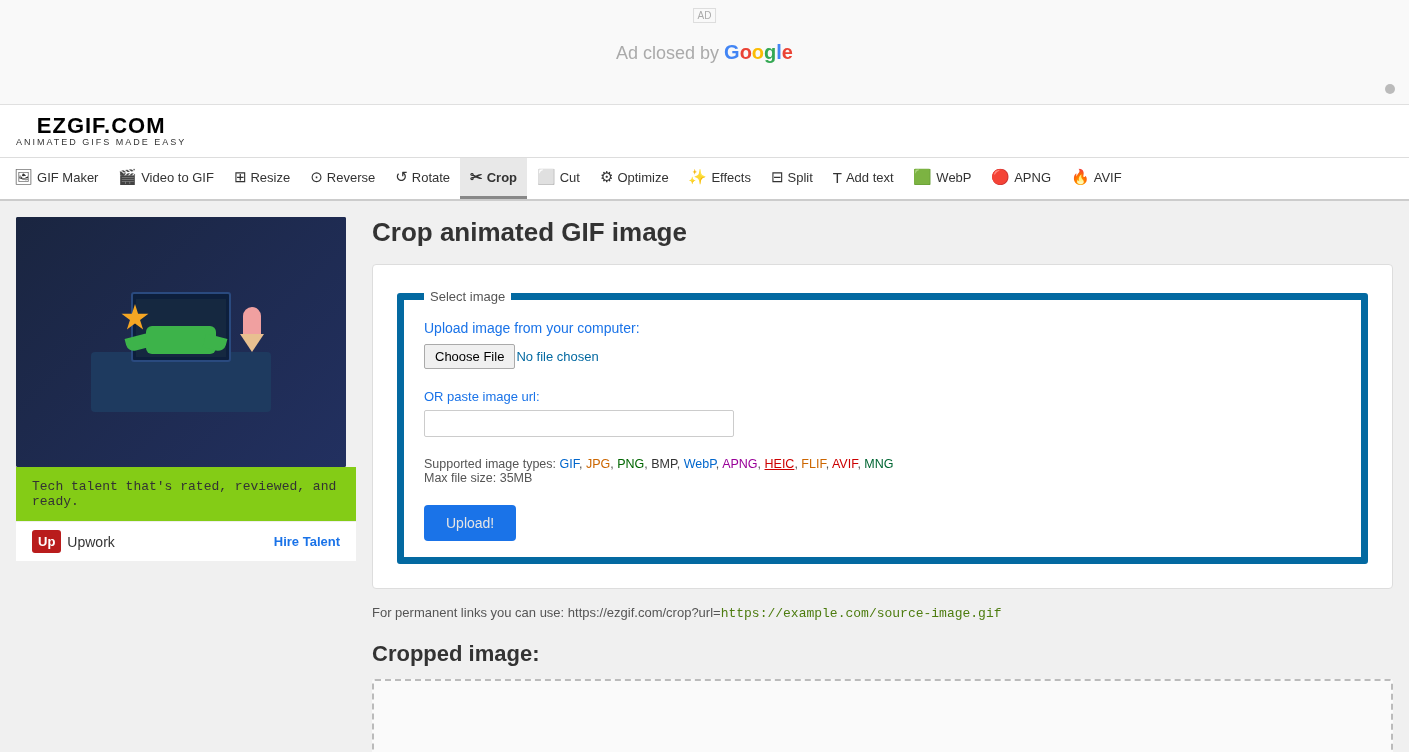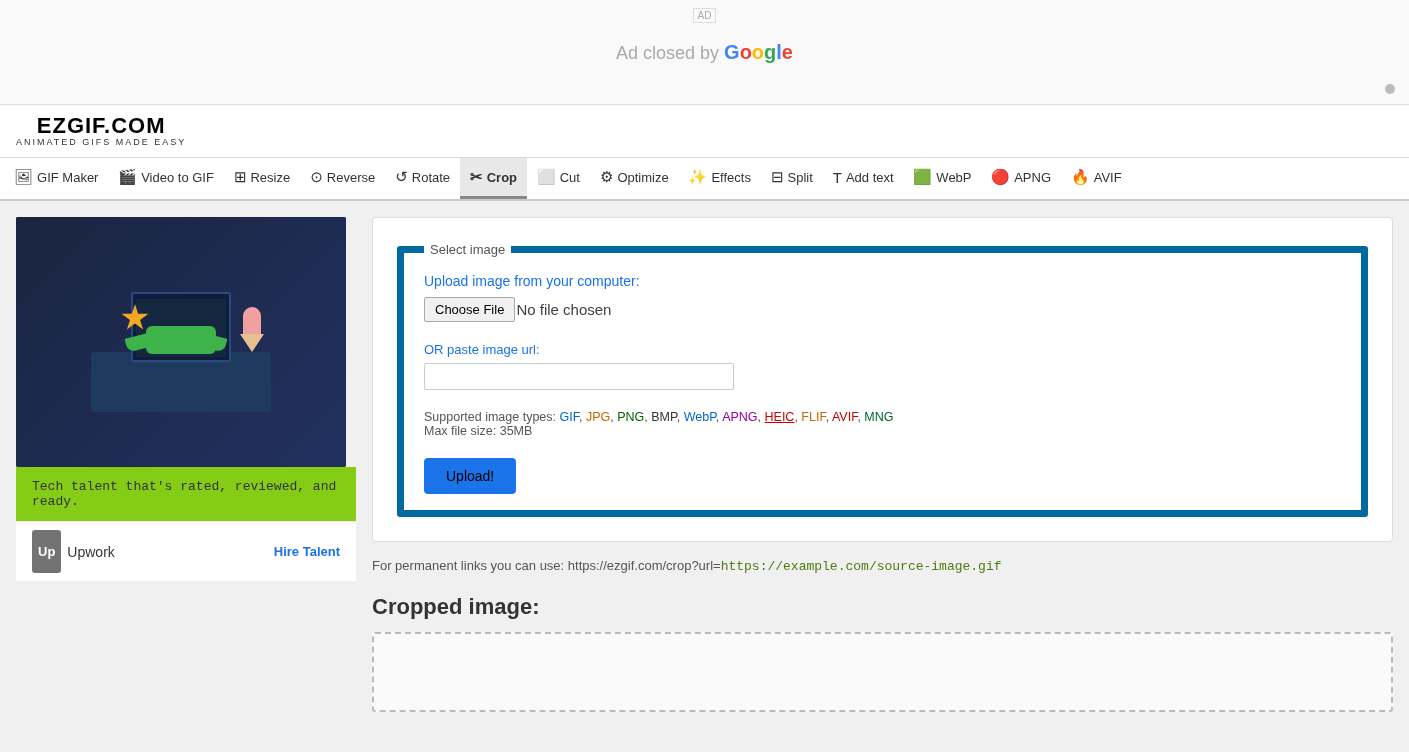--- a/index.html
+++ b/index.html
@@ -21,55 +21,55 @@
     #sidebar { width: 340px; flex-shrink: 0; }
     #content { flex: 1; }
 
     
     #sidebar-ad { background: #1a2540; width: 330px; height: 250px; border-radius: 2px; overflow: hidden; position: relative; }
     #sidebar-ad-label { position: absolute; top: 4px; left: 4px; background: rgba(255,255,255,0.7); font-size: 9px; padding: 1px 3px; color: #333; }
     #sidebar-ad-close { position: absolute; top: 4px; right: 4px; background: rgba(255,255,255,0.7); font-size: 11px; cursor: pointer; padding: 1px 4px; color: #333; }
     #sidebar-ad-text { background: #84cc16; padding: 12px 16px; font-size: 13px; color: #333; font-family: Liberation Mono, monospace; }
     #sidebar-ad-footer { background: #fff; padding: 8px 16px; display: flex; align-items: center; justify-content: space-between; border-top: 1px solid #eee; }
     #upwork-logo { display: flex; align-items: center; gap: 6px; }
-    .upwork-icon { background: #737373; color: #fff; font-weight: bold; font-size: 13px; padding: 14px 6px; border-radius: 3px; }
+    .upwork-icon { background: #b91c1c; color: #fff; font-weight: bold; font-size: 13px; padding: 4px 6px; border-radius: 3px; }
     #hire-link { color: #1a73e8; font-weight: bold; font-size: 13px; cursor: pointer; }
 
     
     #page-title { font-size: 26px; font-weight: bold; color: #333; margin-bottom: 16px; }
 
     
     .card { background: #fff; border: 1px solid #ddd; border-radius: 4px; padding: 24px; margin-bottom: 16px; }
     .section-title { font-size: 13px; margin-bottom: 8px; }
     .upload-label { color: #1a73e8; font-size: 14px; }
 
     
     .file-input-row { display: flex; align-items: center; gap: 1px; margin-bottom: 20px; }
     .choose-file-btn { background: #f0f0f0; border: 1px solid #aaa; padding: 4px 10px; font-size: 13px; cursor: pointer; border-radius: 2px; }
-    .no-file-text { color: #404040; font-size: 15px; }
+    .no-file-text { color: #0369a1; font-size: 13px; }
 
     
     .or-paste { color: #1a73e8; font-size: 13px; margin-bottom: 6px; }
     .url-input { width: 310px; border: 1px solid #ccc; padding: 5px 8px; font-size: 13px; border-radius: 2px; }
 
     
     .supported-types { margin-top: 20px; font-size: 12.5px; color: #555; }
     .type-gif { color: #0066cc; }
     .type-jpg { color: #cc6600; }
     .type-png { color: #006600; }
     .type-bmp { color: #333; }
     .type-webp { color: #0066cc; }
     .type-apng { color: #990099; }
     .type-heic { color: #cc0000; text-decoration: underline; }
     .type-flif { color: #cc6600; }
     .type-avif { color: #cc0000; }
     .type-mng { color: #006633; }
 
     
-    .upload-btn { background: #1a73e8; color: #000000; border: none; padding: 10px 22px; font-size: 14px; border-radius: 4px; cursor: pointer; margin-top: 20px; }
+    .upload-btn { background: #1a73e8; color: #e5e5e5; border: none; padding: 10px 22px; font-size: 14px; border-radius: 4px; cursor: pointer; margin-top: 20px; }
 
     
     #perm-link { font-size: 13px; margin-bottom: 20px; color: #555; }
     #perm-link a { color: #4d7c0f; text-decoration: none; font-family: Liberation Mono, monospace; }
 
     
     #cropped-title { font-size: 22px; font-weight: bold; color: #333; margin-bottom: 12px; }
     #cropped-box { border: 2px dashed #bbb; background: #fafafa; min-height: 80px; border-radius: 3px; }
 
     
@@ -204,20 +204,21 @@
         <span>Upwork</span>
       </div>
       <a id="hire-link">
         <span>Hire Talent</span>
       </a>
     </div>
   </div>
 
   <div id="content">
 
+    <h1 id="page-title">Crop animated GIF image</h1>
 
     <div class="card">
       <fieldset style="border:7px solid #0369a1;padding:16px 20px;border-radius:3px;">
         <legend style="padding:0 6px;font-size:13px;color:#555;">Select image</legend>
 
         <div class="section-title">
           <span class="upload-label">Upload image from your computer:</span>
         </div>
 
         <div class="file-input-row">

